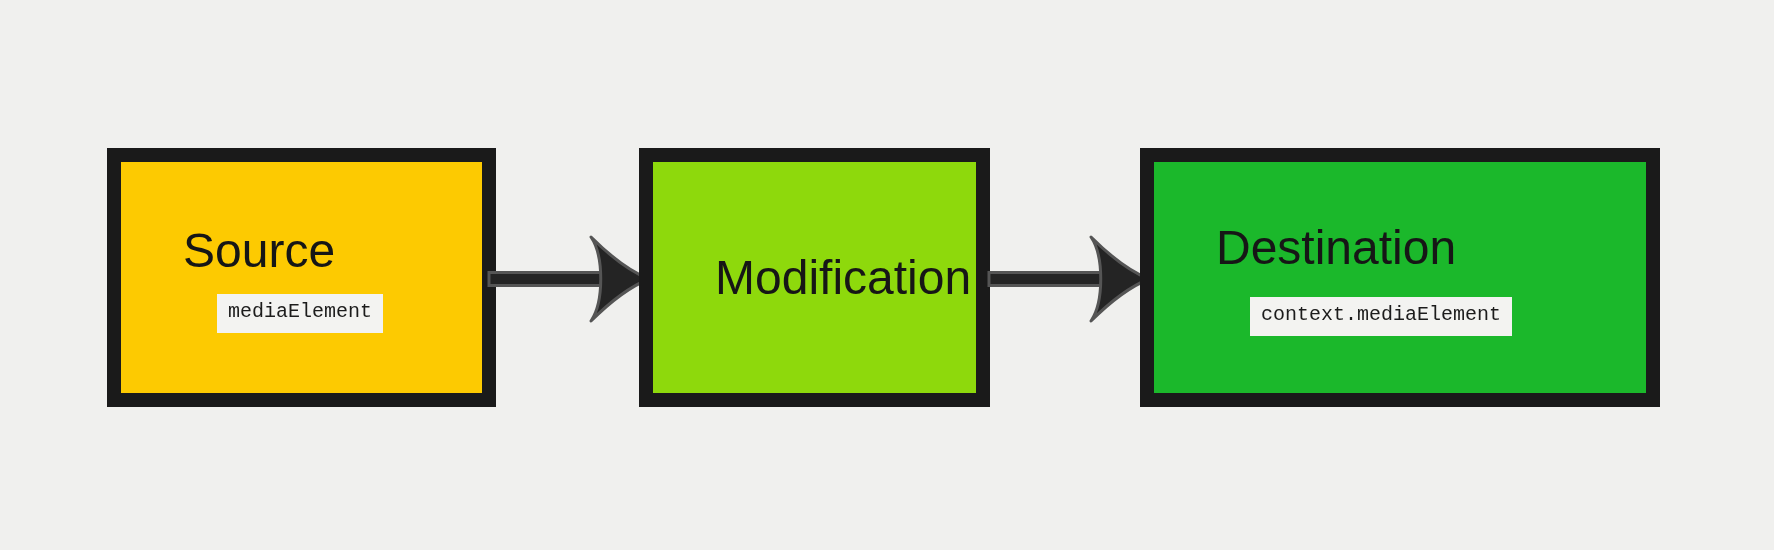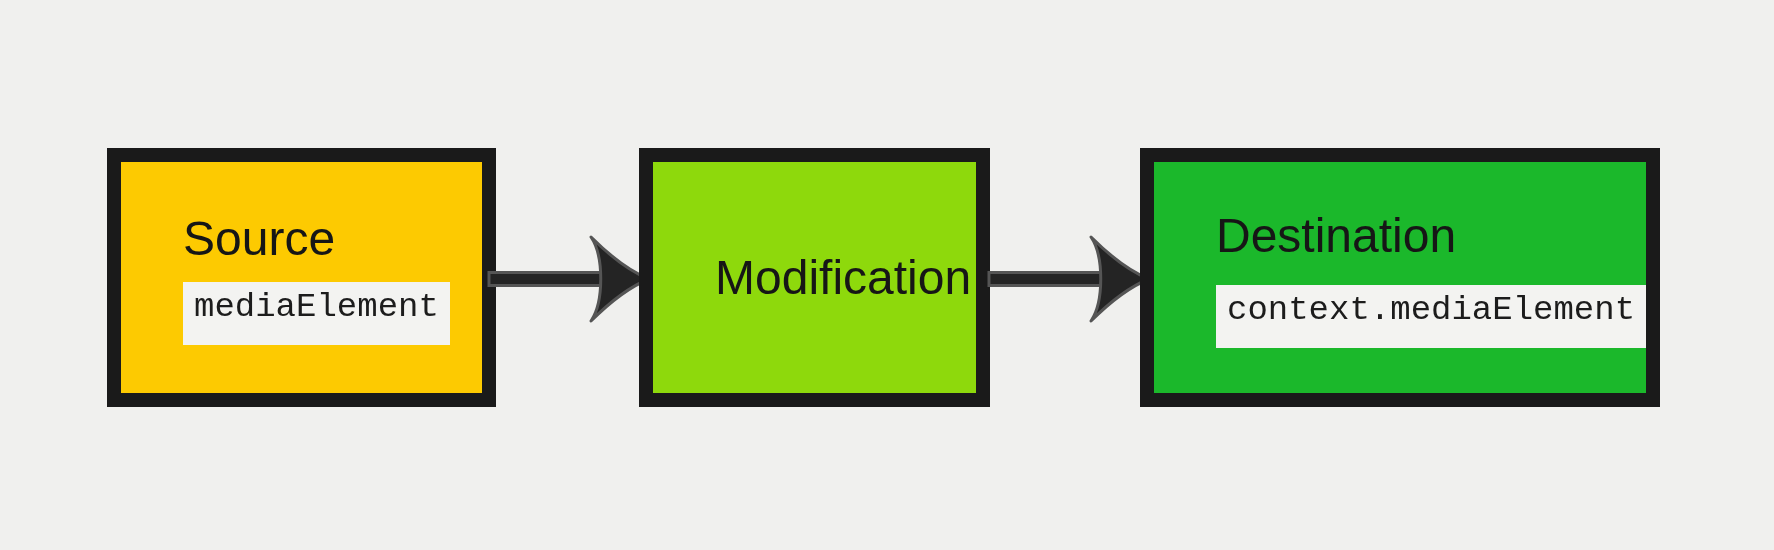--- a/index.html
+++ b/index.html
@@ -35,26 +35,27 @@
   .node-title {
     font-family: "Liberation Sans", sans-serif;
     font-size: 48px;
     line-height: 1.2;
     font-weight: 400;
     color: #161616;
     white-space: nowrap;
   }
   .node-code {
     font-family: "Liberation Mono", "DejaVu Sans Mono", monospace;
-    font-size: 34px;
+    font-size: 20px;
     line-height: 1;
     color: #1c1c1c;
     background: #f3f3f1;
-    padding: 8px 11px 21px 11px;
+    padding: 8px 11px 11px 11px;
     white-space: nowrap;
+    margin-left: 34px;
   }
   .flow-arrow {
     position: absolute;
     top: 234px;
     width: 166px;
     height: 90px;
   }
   .flow-arrow-1 { left: 486px; }
   .flow-arrow-2 { left: 986px; }
 </style>

